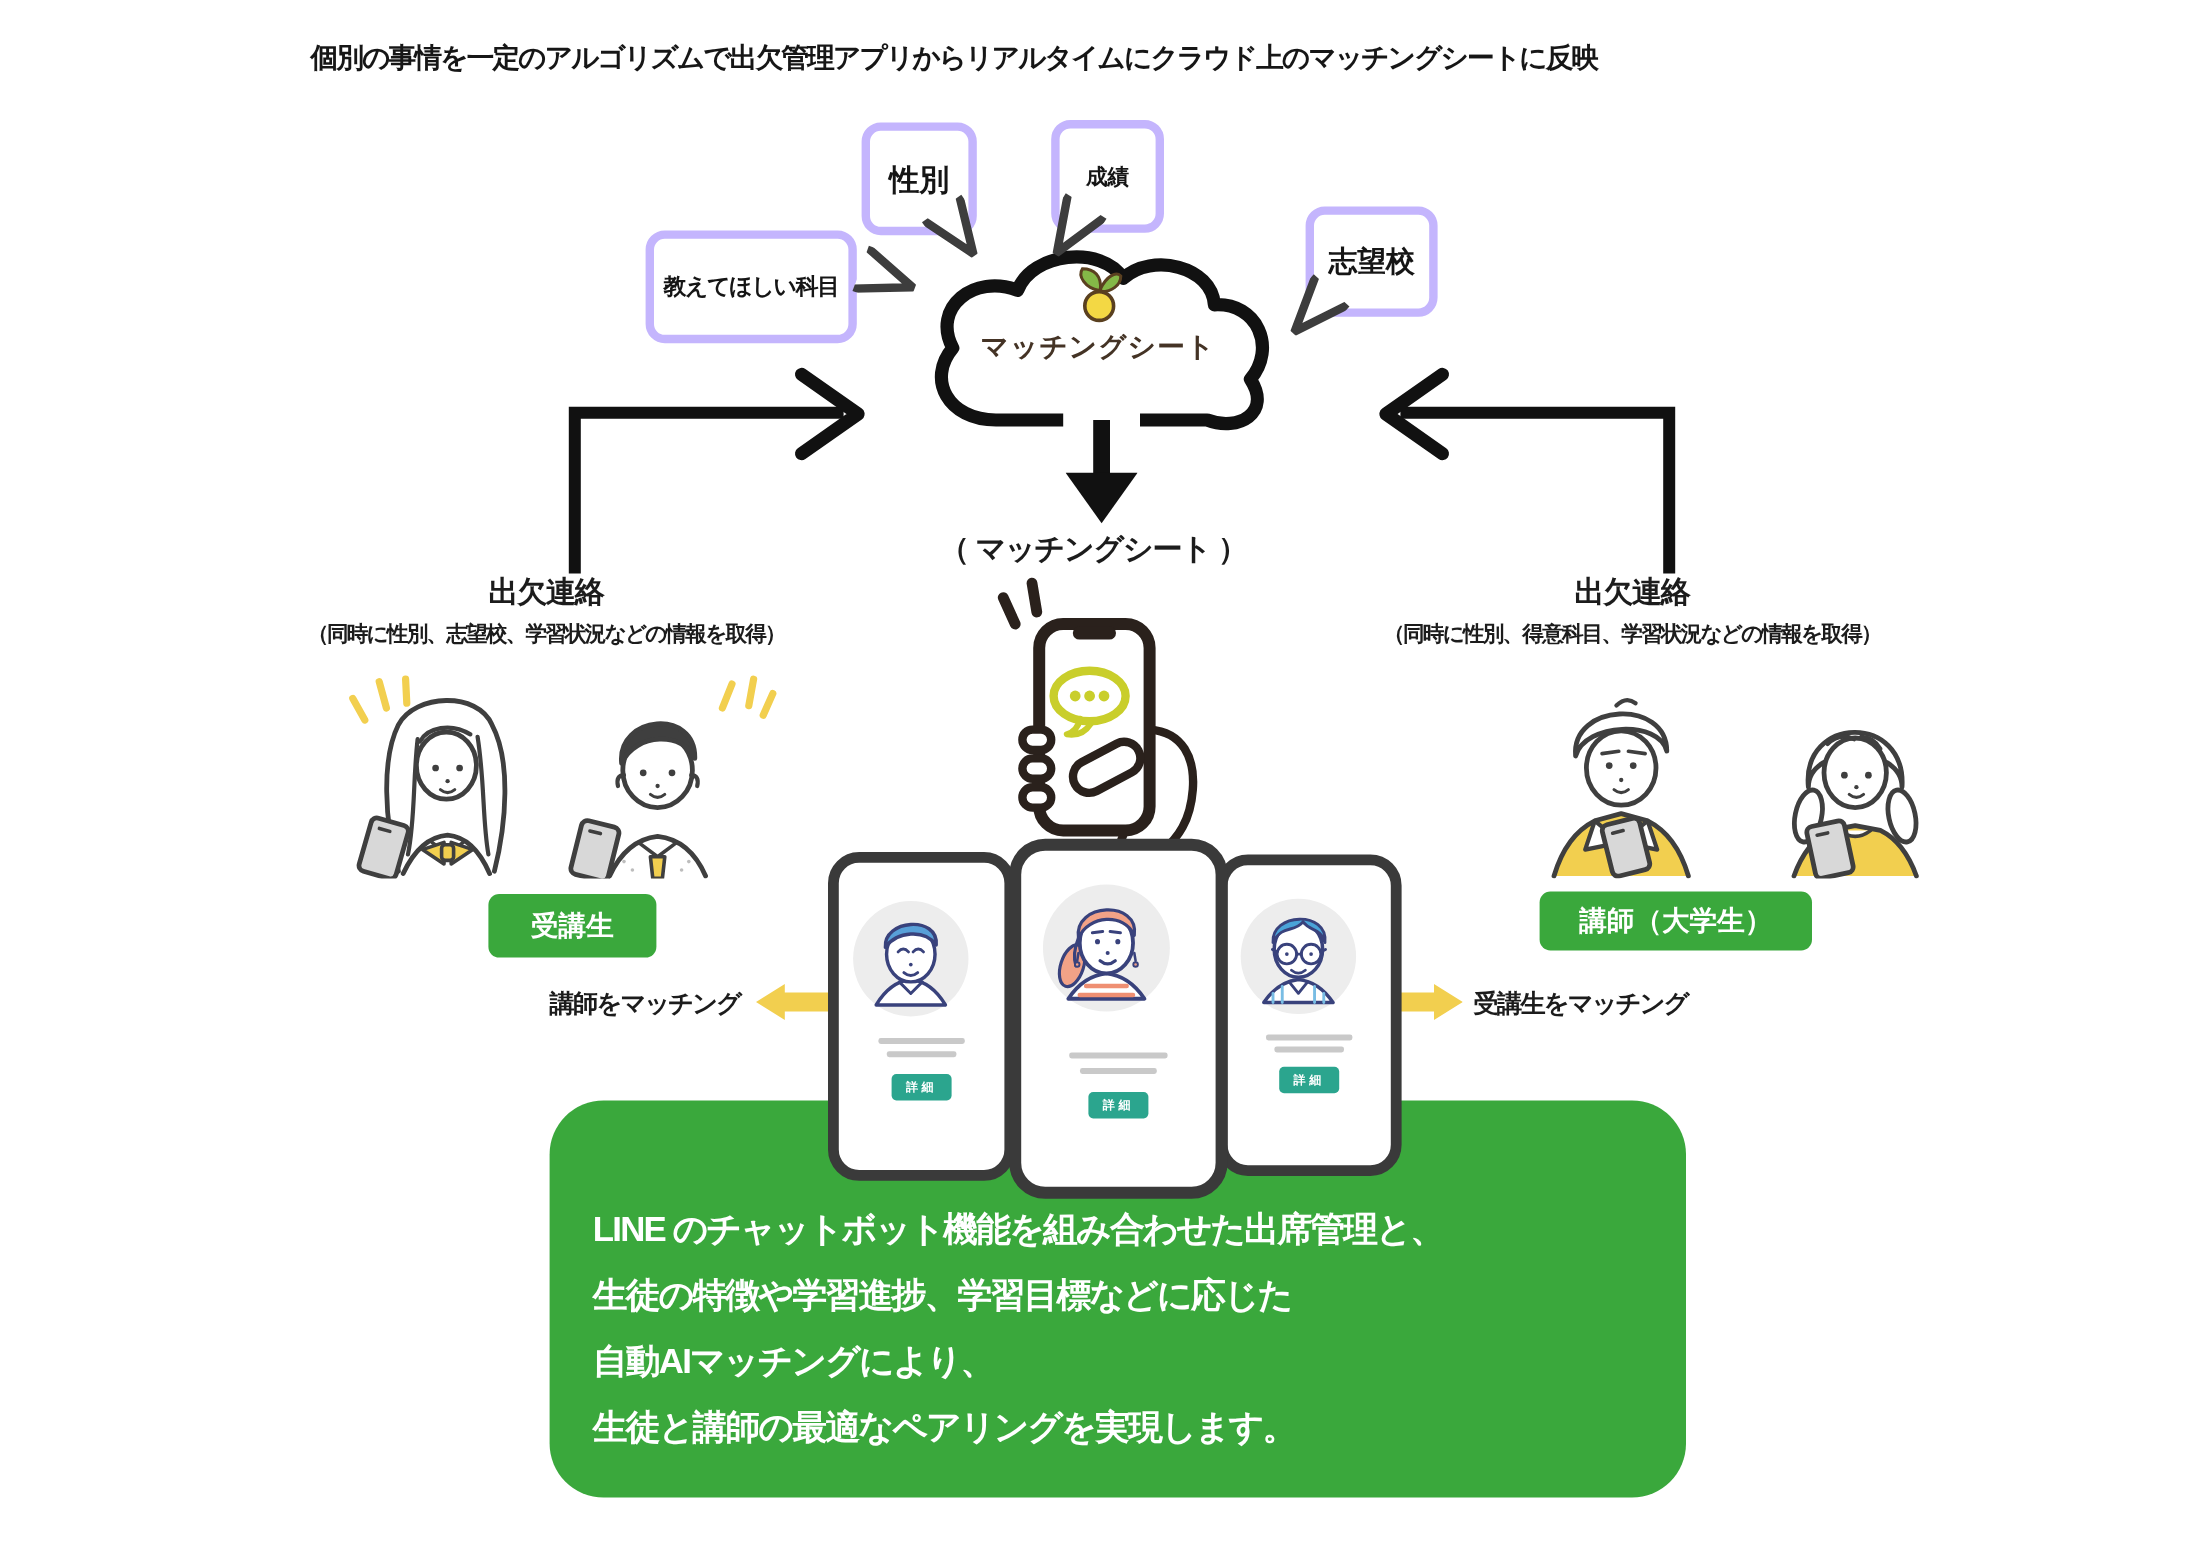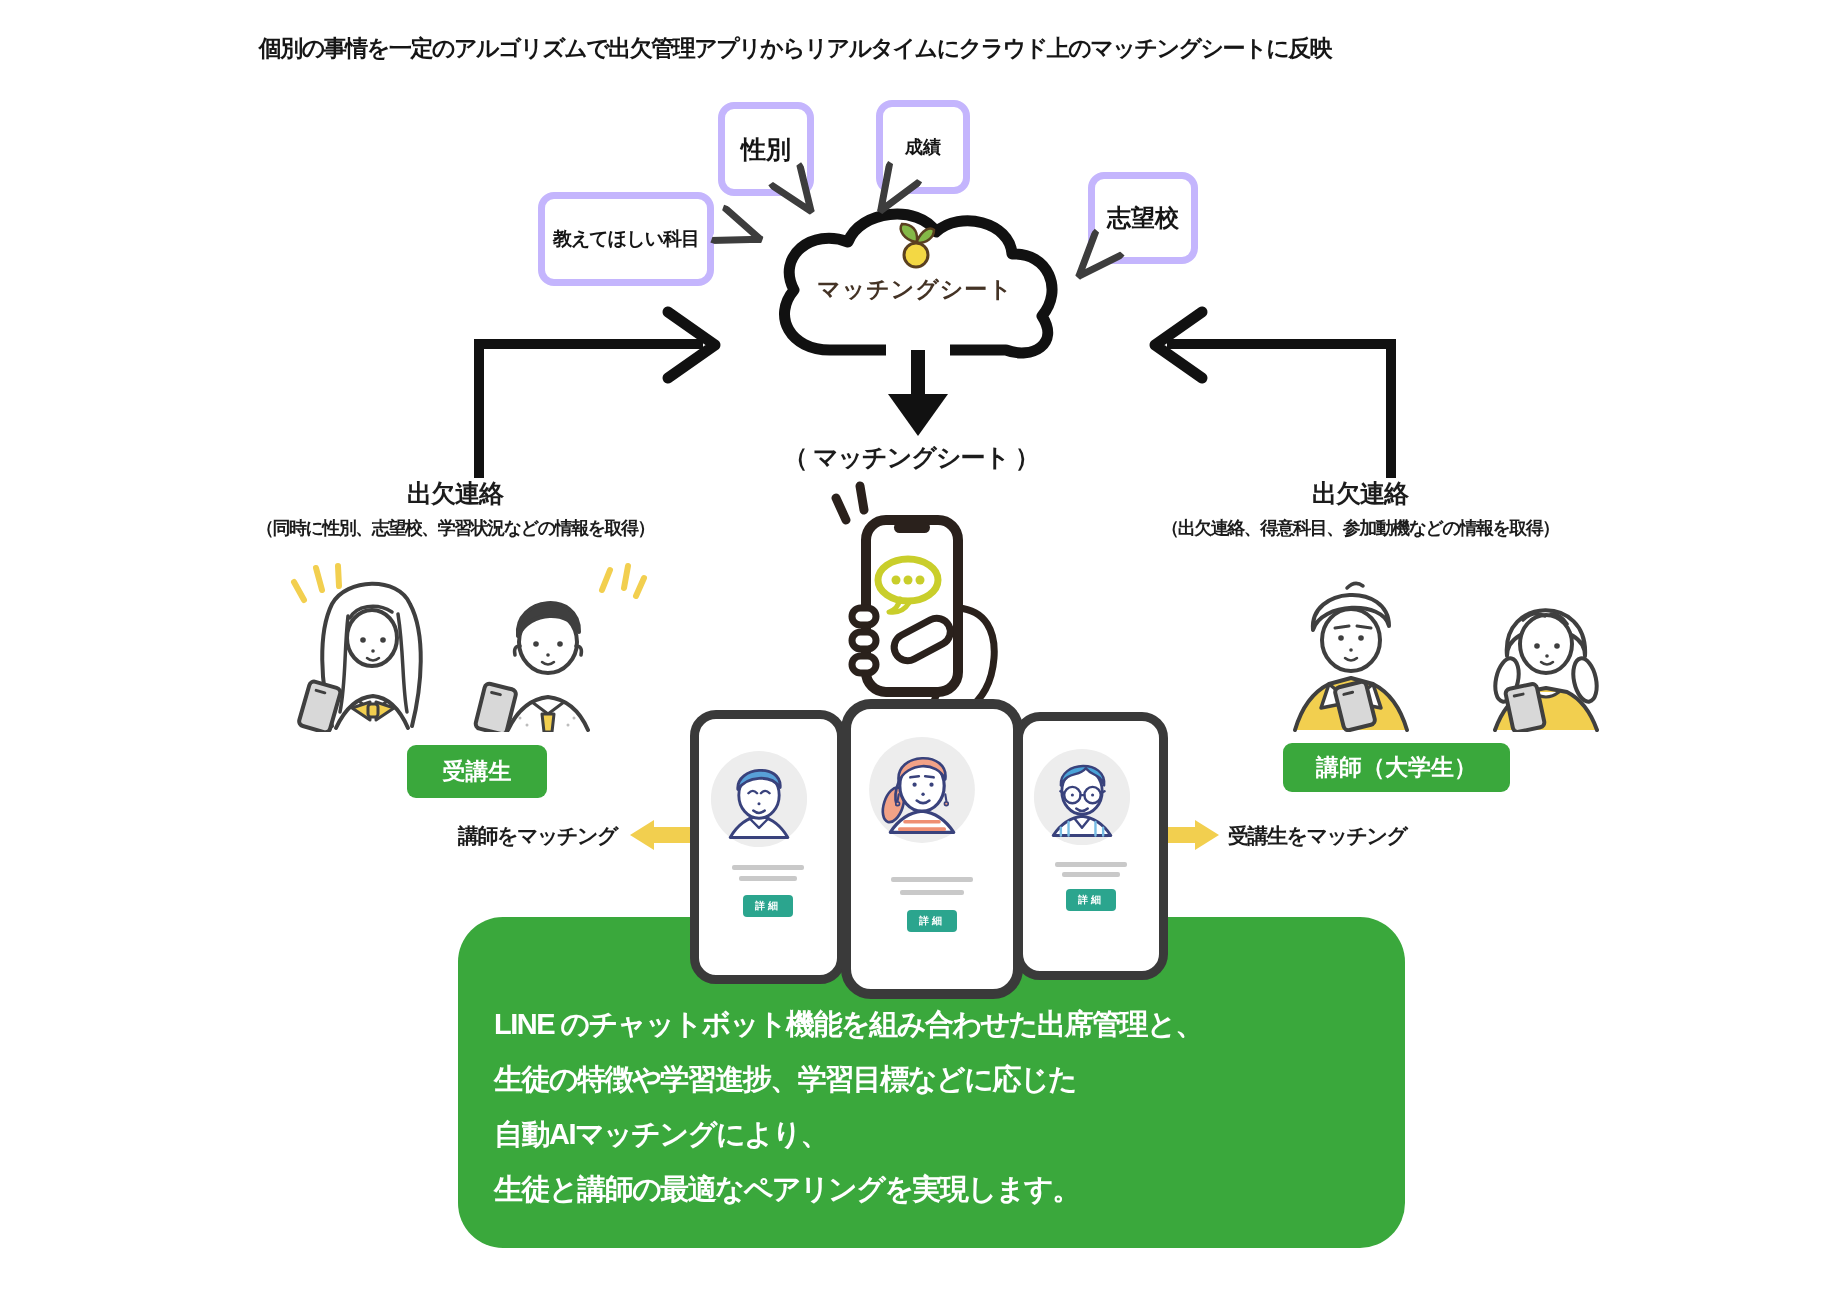--- a/index.html
+++ b/index.html
@@ -95,21 +95,21 @@
     <rect x="23" y="0" width="14" height="52" fill="#111"></rect>
     <polygon points="0,44 60,44 30,86" fill="#111"></polygon>
   </svg>
 
   <div class="abs ctr sheet-label" style="left:761px;top:441px;width:300px;">（ マッチングシート ）</div>
 
   <div class="abs ctr heading" style="left:330px;top:477px;width:250px;">出欠連絡</div>
   <div class="abs ctr subheading" style="left:200px;top:516px;width:510px;">（同時に性別、志望校、学習状況などの情報を取得）</div>
 
   <div class="abs ctr heading" style="left:1235px;top:477px;width:250px;">出欠連絡</div>
-  <div class="abs ctr subheading" style="left:1128px;top:516px;width:464px;">（出欠連絡、得意科目、参加動機などの情報を取得）</div>
+  <div class="abs ctr subheading" style="left:1128px;top:516px;width:464px;">（同時に性別、得意科目、学習状況などの情報を取得）</div>
 
   <svg class="abs" style="left:280px;top:556px;" width="385" height="176" viewBox="0 0 385 176" fill="none" stroke-linecap="round" stroke-linejoin="round">
     <path d="M14,26 L24,44 M36,12 L42,34 M58,10 L59,30" stroke="#f2cf4f" stroke-width="6"></path>
     <path d="M52,170 C40,128 38,76 52,48 C66,22 118,20 130,48 C146,78 142,130 132,170" fill="#fff" stroke="#3f3f3f" stroke-width="4"></path>
     <ellipse cx="92" cy="82" rx="25" ry="28" fill="#fff" stroke="#3f3f3f" stroke-width="4"></ellipse>
     <path d="M70,62 C76,50 96,46 112,56" stroke="#3f3f3f" stroke-width="3.5"></path>
     <path d="M68,60 C64,96 66,126 60,156 M118,58 C124,96 122,128 127,156" stroke="#3f3f3f" stroke-width="3.5"></path>
     <circle cx="83" cy="84" r="2.8" fill="#3f3f3f"></circle>
       <circle cx="103" cy="84" r="2.8" fill="#3f3f3f"></circle>
     <circle cx="93" cy="95" r="1.8" fill="#3f3f3f"></circle>

